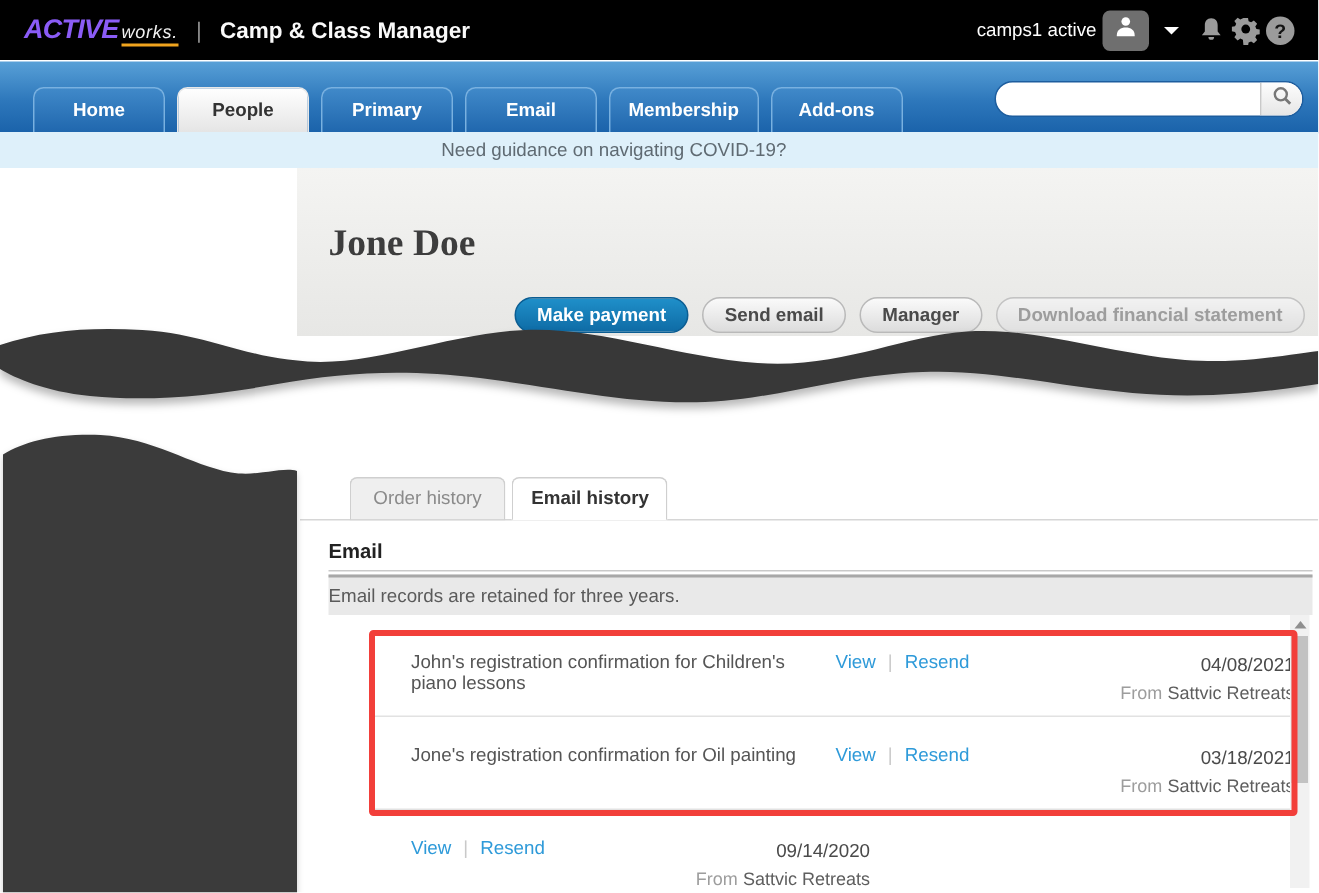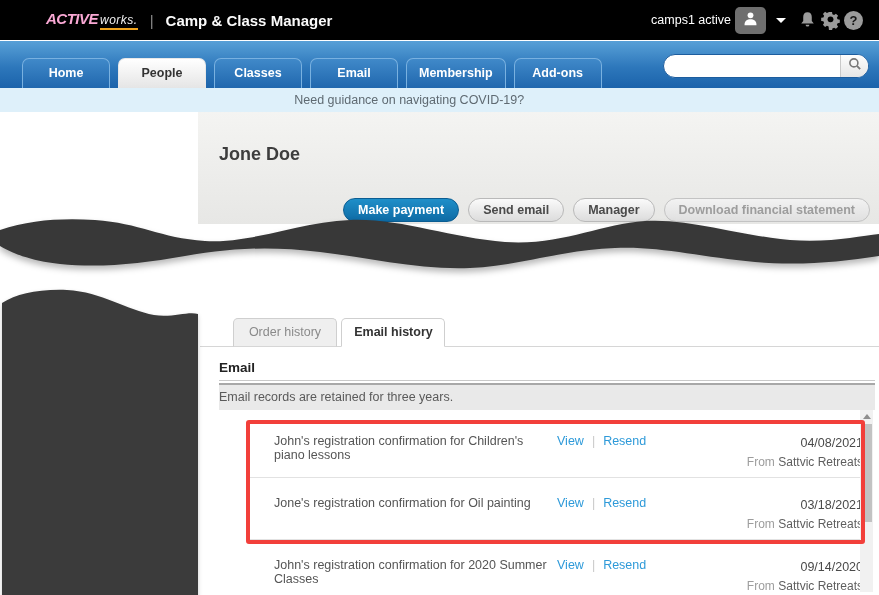--- a/index.html
+++ b/index.html
@@ -4,21 +4,21 @@
 <style>
   * { box-sizing: border-box; }
   html,body { margin:0; padding:0; background:#fff; }
   .page { position:relative; width:879px; height:595px; overflow:hidden; background:#fff;
           font-family:"Liberation Sans", sans-serif; }
 
   
   .topbar { position:absolute; top:0; left:0; right:0; height:40px; background:#000;
             display:flex; align-items:center; padding:0 16px; }
   .brand { display:flex; align-items:baseline; }
-  .brand-active { color:#f9a8d4; font-style:italic; font-weight:bold; font-size:15px; letter-spacing:-0.5px;margin-left:30px; }
+  .brand-active { color:#8b5cf6; font-style:italic; font-weight:bold; font-size:18px; letter-spacing:-0.5px; }
   .brand-works  { color:#f2f2f2; font-style:italic; font-size:12px; margin-left:2px;
                   border-bottom:2px solid #f0a41e; padding-bottom:1px; letter-spacing:0.5px; }
   .brand-divider { color:#8a8a8a; margin:0 12px; font-size:15px; font-weight:normal; }
   .app-title { color:#fafafa; font-weight:bold; font-size:15px; }
   .topbar-right { margin-left:auto; display:flex; align-items:center; gap:4px; }
   .account-label { color:#fff; font-size:12.5px; }
   .avatar-group { display:flex; align-items:center; gap:10px; margin-right:8px; }
   .avatar-btn { width:31px; height:27px; background:#6f6f6f; border-radius:5px;
                 display:flex; align-items:center; justify-content:center; cursor:pointer; }
   .caret-down { width:0; height:0; border-left:5px solid transparent; border-right:5px solid transparent;
@@ -43,21 +43,21 @@
 
   
   .banner { position:absolute; top:88px; left:0; right:0; height:24px; background:#def0fa;
             display:flex; align-items:center; justify-content:center; font-size:12.5px; color:#5f6a72; gap:5px; }
   .banner-link { color:#2b95d8; text-decoration:none; cursor:pointer;margin-top:39px; }
 
   
   .main { position:absolute; top:112px; left:0; right:0; bottom:0; background:#fff; }
   .profile-bg { position:absolute; left:198px; right:0; top:0; height:112px;
                 background:linear-gradient(#f4f4f2,#e7e7e5); }
-  .page-title { position:absolute; left:219px; top:20px; font-size:18px; font-weight:bold; color:#3d3d3d; }
+  .page-title { position:absolute; left:219px; top:20px; font-size:25px; font-weight:bold; color:#3d3d3d;font-family:Liberation Serif, serif; }
   .action-row { position:absolute; top:86px; right:9px; display:flex; gap:9px; z-index:1; }
   .btn { height:24px; line-height:22px; padding:0 14px; border-radius:12px; font-size:12.5px; font-weight:bold; cursor:pointer; }
   .btn-primary  { background:linear-gradient(#1f8fc9,#0e6ba5); border:1px solid #0b5d92; color:#fff; }
   .btn-default  { background:linear-gradient(#fafafa,#dcdcdc); border:1px solid #b9b9b9; color:#4a4a4a; }
   .btn-disabled { background:linear-gradient(#f2f2f2,#e0e0e0); border:1px solid #c3c3c3; color:#9d9d9d; cursor:default; }
 
   
   .sidebar-top { position:absolute; left:2px; top:0; width:196px; height:118px; background:#3b3b3b;
                  padding:20px 16px 0; overflow:hidden; z-index:1; }
   .sb-heading { color:#fff; font-size:14px; font-weight:bold; }
@@ -144,21 +144,21 @@
       </div>
       <div class="help-btn">
         <span>?</span>
       </div>
     </div>
   </header>
 
   <nav class="navbar">
     <div class="ntab">Home</div>
     <div class="ntab active">People</div>
-    <div class="ntab">Classes</div>
+    <div class="ntab">Primary</div>
     <div class="ntab">Email</div>
     <div class="ntab">Membership</div>
     <div class="ntab">Add-ons</div>
     <div class="nav-search">
       <input type="text" value="" style="">
       <div class="search-btn">
         <span>
           <svg width="14" height="14" viewBox="0 0 15 15" fill="none">
               <circle cx="6.3" cy="6.3" r="4.3" stroke="#777" stroke-width="1.7"></circle>
               <line x1="9.6" y1="9.6" x2="13" y2="13" stroke="#777" stroke-width="2"></line>
@@ -231,21 +231,20 @@
               <a class="link">Resend</a>
             </span>
             <span class="row-meta">
               <span class="row-date">03/18/2021</span><br>
               <span class="row-from">From</span>
               <span class="row-from row-sender">Sattvic Retreats</span>
             </span>
           </div>
 
           <div class="row">
-            <span class="row-subject">John's registration confirmation for 2020 Summer Classes</span>
             <span class="row-links">
               <a class="link">View</a>
               <span>|</span>
               <a class="link">Resend</a>
             </span>
             <span class="row-meta">
               <span class="row-date">09/14/2020</span><br>
               <span class="row-from">From</span>
               <span class="row-from row-sender">Sattvic Retreats</span>
             </span>

